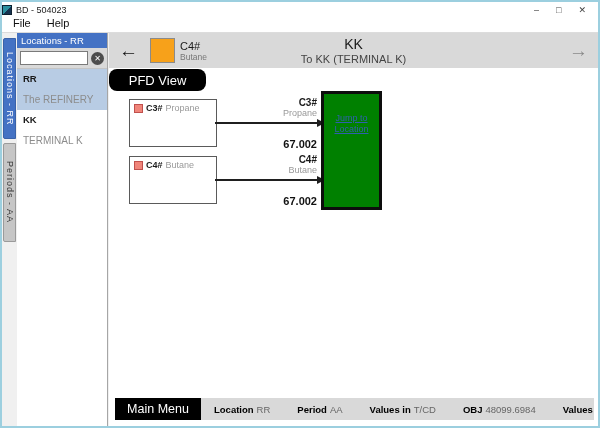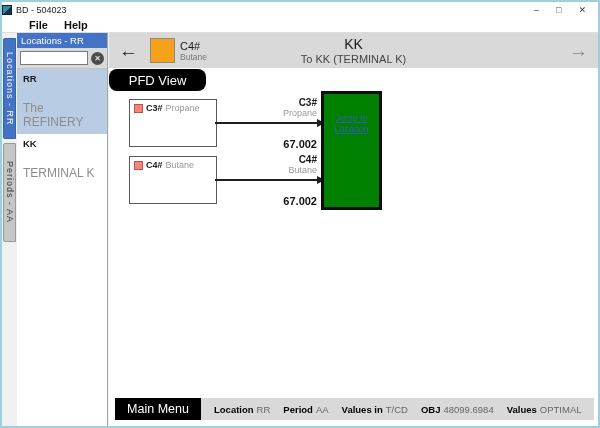--- a/index.html
+++ b/index.html
@@ -11,40 +11,40 @@
   }
   
   .titlebar { position:absolute; left:0; right:0; top:0; height:15px; background:#fff; display:flex; align-items:center; }
   .app-icon { width:10px; height:10px; border:1px solid #0d2030;
     background:linear-gradient(135deg,#2a8f9f 0 55%,#16324f 55% 100%); }
   .win-title { font-size:9px; color:#222; margin-left:4px; }
   .win-controls { margin-left:auto; display:flex; gap:17px; padding-right:12px; font-size:9px; color:#444; }
   .win-controls span { cursor:default; }
   
   .menubar { position:absolute; left:0; right:0; top:15px; height:16px; background:#fff;
-    border-bottom:1px solid #dcdcdc; display:flex; align-items:center; gap:16px; padding-left:27px;font-weight:bold; }
+    border-bottom:1px solid #dcdcdc; display:flex; align-items:flex-start; gap:16px; padding-left:11px; }
   .menu-item { font-size:11px; color:#111; }
   
   .vtab { position:absolute; left:1px; width:13px; writing-mode:vertical-rl; text-orientation:mixed;
     display:flex; align-items:center; justify-content:center; font-size:9px;
     border-radius:2px 0 0 2px; letter-spacing:1px; }
   .vtab-active { top:36px; height:101px; background:var(--accent-blue,#4472C4); color:#fff; border:1px solid #3a62a8; }
   .vtab-inactive { top:141px; height:99px; background:#c6c6c6; color:#3a3a3a; border:1px solid #9a9a9a; }
   
   .sidebar { position:absolute; left:15px; top:31px; width:91px; bottom:0; background:#fff;
     border-right:1px solid #a6a6a6; }
   .sb-header { background:var(--accent-blue,#4472C4); color:#fff; font-size:9.5px; height:15px; line-height:15px; padding-left:4px; }
   .sb-search { height:21px; background:var(--header-gray,#D9D9D9); display:flex; align-items:center; padding:0 3px; gap:3px; border-bottom:1px solid #c4c4c4; }
   .search-input { flex:1; min-width:0; height:14px; border:1px solid #7a7a7a; font-size:9px; padding:0 2px; background:#fff; }
   .clear-btn { width:13px; height:13px; border-radius:50%; background:#4d4d4d; color:#fff;
     font-size:8px; line-height:13px; text-align:center; flex:none; }
   .loc-item { padding:4px 6px 5px 6px; }
   .loc-item.selected { background:var(--selection-blue,#B8CCE4); }
   .loc-code { font-size:9.5px; font-weight:bold; color:#1a1a1a; }
-  .loc-name { font-size:12px; color:#8c8c8c; margin-top:17px; }
+  .loc-name { font-size:10px; color:#8c8c8c; margin-top:10px; }
   
   .main { position:absolute; left:107px; top:31px; right:0; bottom:0; background:#fff; }
   .main-header { position:absolute; left:0; right:0; top:0; height:35px; background:var(--header-gray,#D9D9D9);
     display:flex; align-items:center; padding:0 10px; }
   .back-arrow { font-size:19px; font-weight:bold; color:#111; }
   .mat-swatch { width:25px; height:25px; background:var(--orange,#F7A11A); border:1px solid #8a8a8a; margin-left:12px; flex:none; }
   .mat-text { margin-left:5px; }
   .mat-code { font-size:11px; color:#1a1a1a; }
   .mat-name { font-size:8.5px; color:#777; }
   .head-center { position:absolute; left:0; right:0; text-align:center; pointer-events:none; }
@@ -69,21 +69,21 @@
   .fl-val { font-size:11px; font-weight:bold; color:#111; margin-top:20px; }
   .dest-box { position:absolute; left:212px; top:58px; width:61px; height:119px;
     background:var(--green,#008000); border:3px solid #0d0d0d; display:flex; justify-content:center; }
   .jump-link { margin-top:19px; width:44px; text-align:center; font-size:9px; line-height:11px;
     color:var(--link-blue,#2F5FAE); text-decoration:underline; cursor:pointer; }
   
   .footer { position:absolute; left:6px; right:4px; bottom:6px; height:22px; display:flex; }
   .main-menu-btn { width:86px; background:#000; color:#fff; font-size:12.5px;
     display:flex; align-items:center; justify-content:center; flex:none; }
   .statusbar { flex:1; background:var(--header-gray,#D9D9D9); display:flex; align-items:center;
-    gap:13px; padding-left:13px; font-size:9.5px; white-space:nowrap; overflow:hidden; }
+    gap:27px; padding-left:13px; font-size:9.5px; white-space:nowrap; overflow:hidden; }
   .st b { color:#000; font-weight:bold; }
   .st span { color:#666; margin-left:3px; }
 </style>
 </head>
 <body>
 
 <div class="window">
 
   <div class="titlebar">
     <span class="app-icon"></span>

